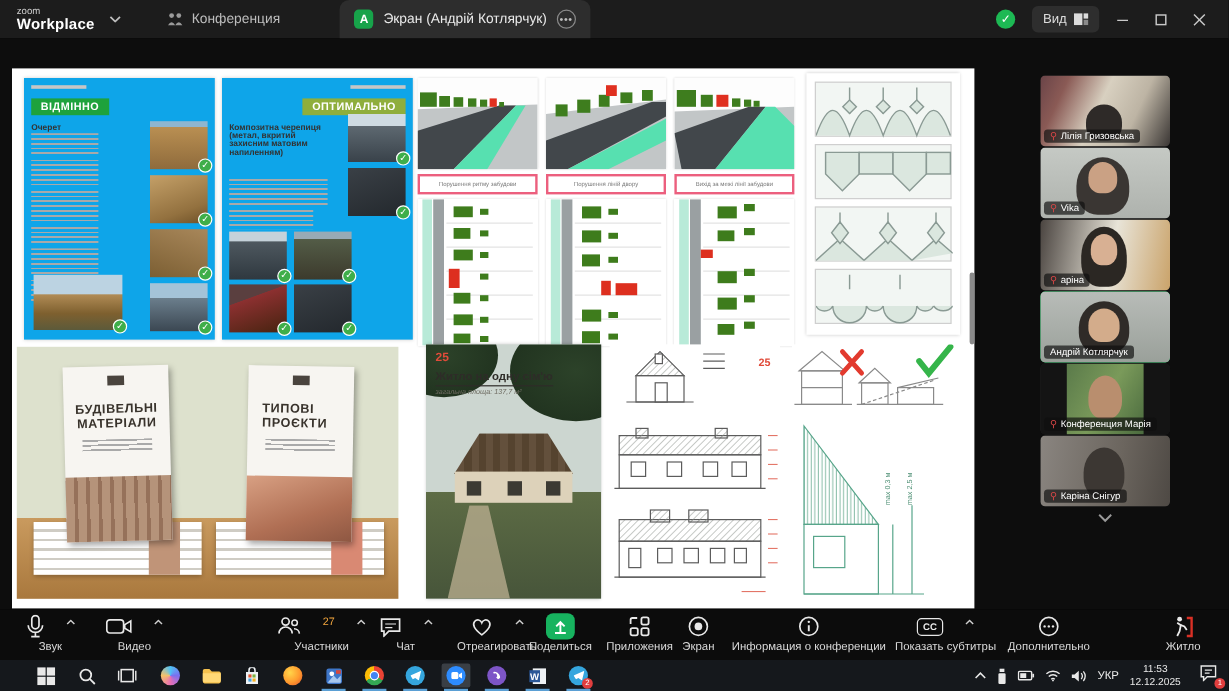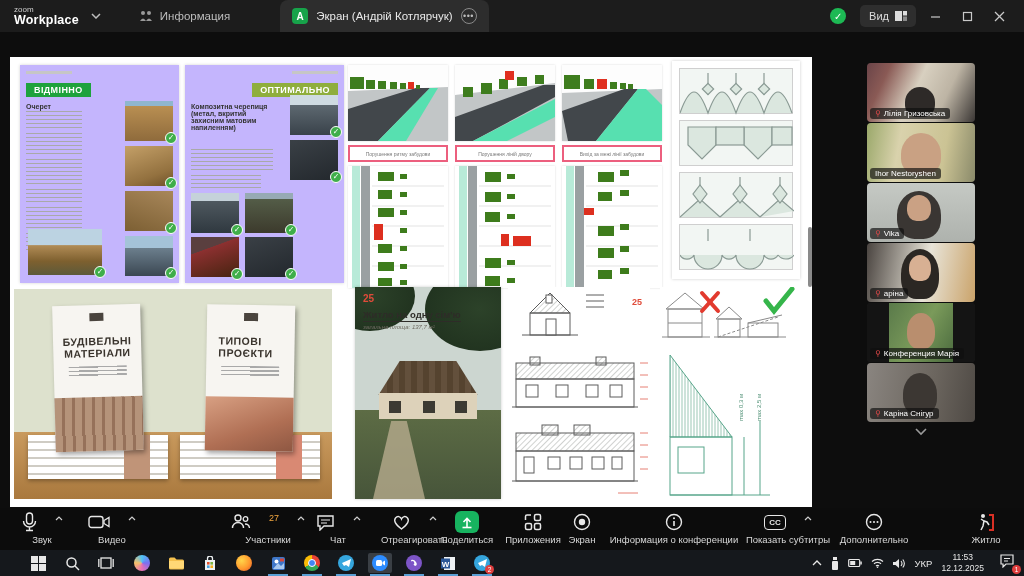--- a/index.html
+++ b/index.html
@@ -21,21 +21,21 @@
   .viewbtn { background:#2e2e2e; border-radius:5px; height:22px; display:flex; align-items:center; gap:6px; padding:0 9px; color:#dcdcdc; font-size:11px; }
   .winbtn { color:#c9c9c9; width:18px; text-align:center; }
 
   
   .main { position:absolute; top:32px; left:0; width:1024px; height:476px; background:#0d0d0d; }
   .canvas { position:absolute; left:10px; top:25px; width:802px; height:450px; background:#fff; }
   .scrollthumb { position:absolute; right:0; top:170px; width:4px; height:60px; background:#8a8a8a; border-radius:2px; }
 
   
   .doc { position:absolute; left:10px; top:8px; width:324px; height:218px; display:flex; gap:6px; }
-  .page { width:159px; height:218px; background:#c4b5fd; box-shadow:0 0 3px rgba(0,0,0,.18); position:relative; padding:6px; }
+  .page { width:159px; height:218px; background:#0ea5e9; box-shadow:0 0 3px rgba(0,0,0,.18); position:relative; padding:6px; }
   .cap { width:46px; height:3px; background:#c6c6c6; margin-bottom:5px; }
   .badge { display:inline-block; color:#fff; font-size:9px; font-weight:bold; padding:2px 8px; letter-spacing:.4px; }
   .badge.exc { background:#1ea23c; }
   .badge.opt { background:#8fae3c; }
   .p2 .caprow { display:flex; justify-content:flex-end; }
   .h1 { font-size:7px; font-weight:bold; color:#333; margin:6px 0 3px; }
   .tx { background:repeating-linear-gradient(to bottom,#a9a9a9 0,#a9a9a9 1.5px,transparent 1.5px,transparent 4px); margin-bottom:4px; }
   .txcol { position:absolute; left:6px; top:46px; width:56px; }
   .p2 .txcol { top:84px; }
   .imgcol { position:absolute; right:6px; top:36px; width:48px; }
@@ -148,21 +148,21 @@
   </div>
   <svg class="chev" viewBox="0 0 10 6">
       <polyline points="1,1 5,5 9,1" fill="none" stroke="#bdbdbd" stroke-width="1.5"></polyline>
     </svg>
   <div class="tab-home">
     <svg width="14" height="12" viewBox="0 0 14 12">
         <circle cx="4" cy="3" r="2" fill="#9a9a9a"></circle>
         <circle cx="10" cy="3" r="2" fill="#9a9a9a"></circle>
         <path d="M1 11 q3 -5 6 0 z M7 11 q3 -5 6 0 z" fill="#9a9a9a"></path>
       </svg>
-    <span>Информация</span>
+    <span>Конференция</span>
   </div>
   <div class="tab-active">
     <span class="tab-av">A</span>
     <span>Экран (Андрій Котлярчук)</span>
     <span class="tab-more">•••</span>
   </div>
   <div class="tb-right">
     <span class="shield">✓</span>
     <div class="viewbtn">
       <span>Вид</span>
@@ -592,45 +592,46 @@
     <div class="ptile">
       <div class="pvid v1">
           <div class="head" style="left:38px;top:24px;width:30px;height:30px;background:#2e2a28"></div>
         </div>
       <div class="pname">
           <span class="micoff">⚲</span>
           <span>Лілія Гризовська</span>
         </div>
     </div>
     <div class="ptile">
-      <div class="pvid v2">
-          <div class="head" style="left:34px;top:10px;width:40px;height:42px;background:#c9a183"></div>
-        </div>
-      <div class="pname">
-          <span>Ihor Nestoryshen</span>
-        </div>
-    </div>
-    <div class="ptile">
       <div class="pvid v3">
           <div class="head" style="left:30px;top:8px;width:44px;height:48px;background:#3a3633"></div>
           <div class="head" style="left:40px;top:12px;width:24px;height:26px;background:#caa184"></div>
         </div>
       <div class="pname">
           <span class="micoff">⚲</span>
           <span>Vika</span>
         </div>
     </div>
     <div class="ptile">
       <div class="pvid v4">
           <div class="head" style="left:34px;top:6px;width:38px;height:50px;background:#2b2723"></div>
           <div class="head" style="left:42px;top:12px;width:22px;height:26px;background:#d8b093"></div>
         </div>
       <div class="pname">
           <span class="micoff">⚲</span>
           <span>аріна</span>
+        </div>
+    </div>
+    <div class="ptile active">
+      <div class="pvid v5">
+          <div class="head" style="left:32px;top:8px;width:42px;height:44px;background:#2f2b28"></div>
+          <div class="head" style="left:40px;top:14px;width:26px;height:28px;background:#d3ac8b"></div>
+        </div>
+      <div class="pname">
+          <span>Андрій Котлярчук</span>
         </div>
     </div>
     <div class="ptile">
       <div class="pvid" style="background:#141414">
           <div class="v6c"></div>
           <div class="head" style="left:40px;top:10px;width:28px;height:36px;background:#b98e6e"></div>
         </div>
       <div class="pname">
           <span class="micoff">⚲</span>
           <span>Конференция Марія</span>

